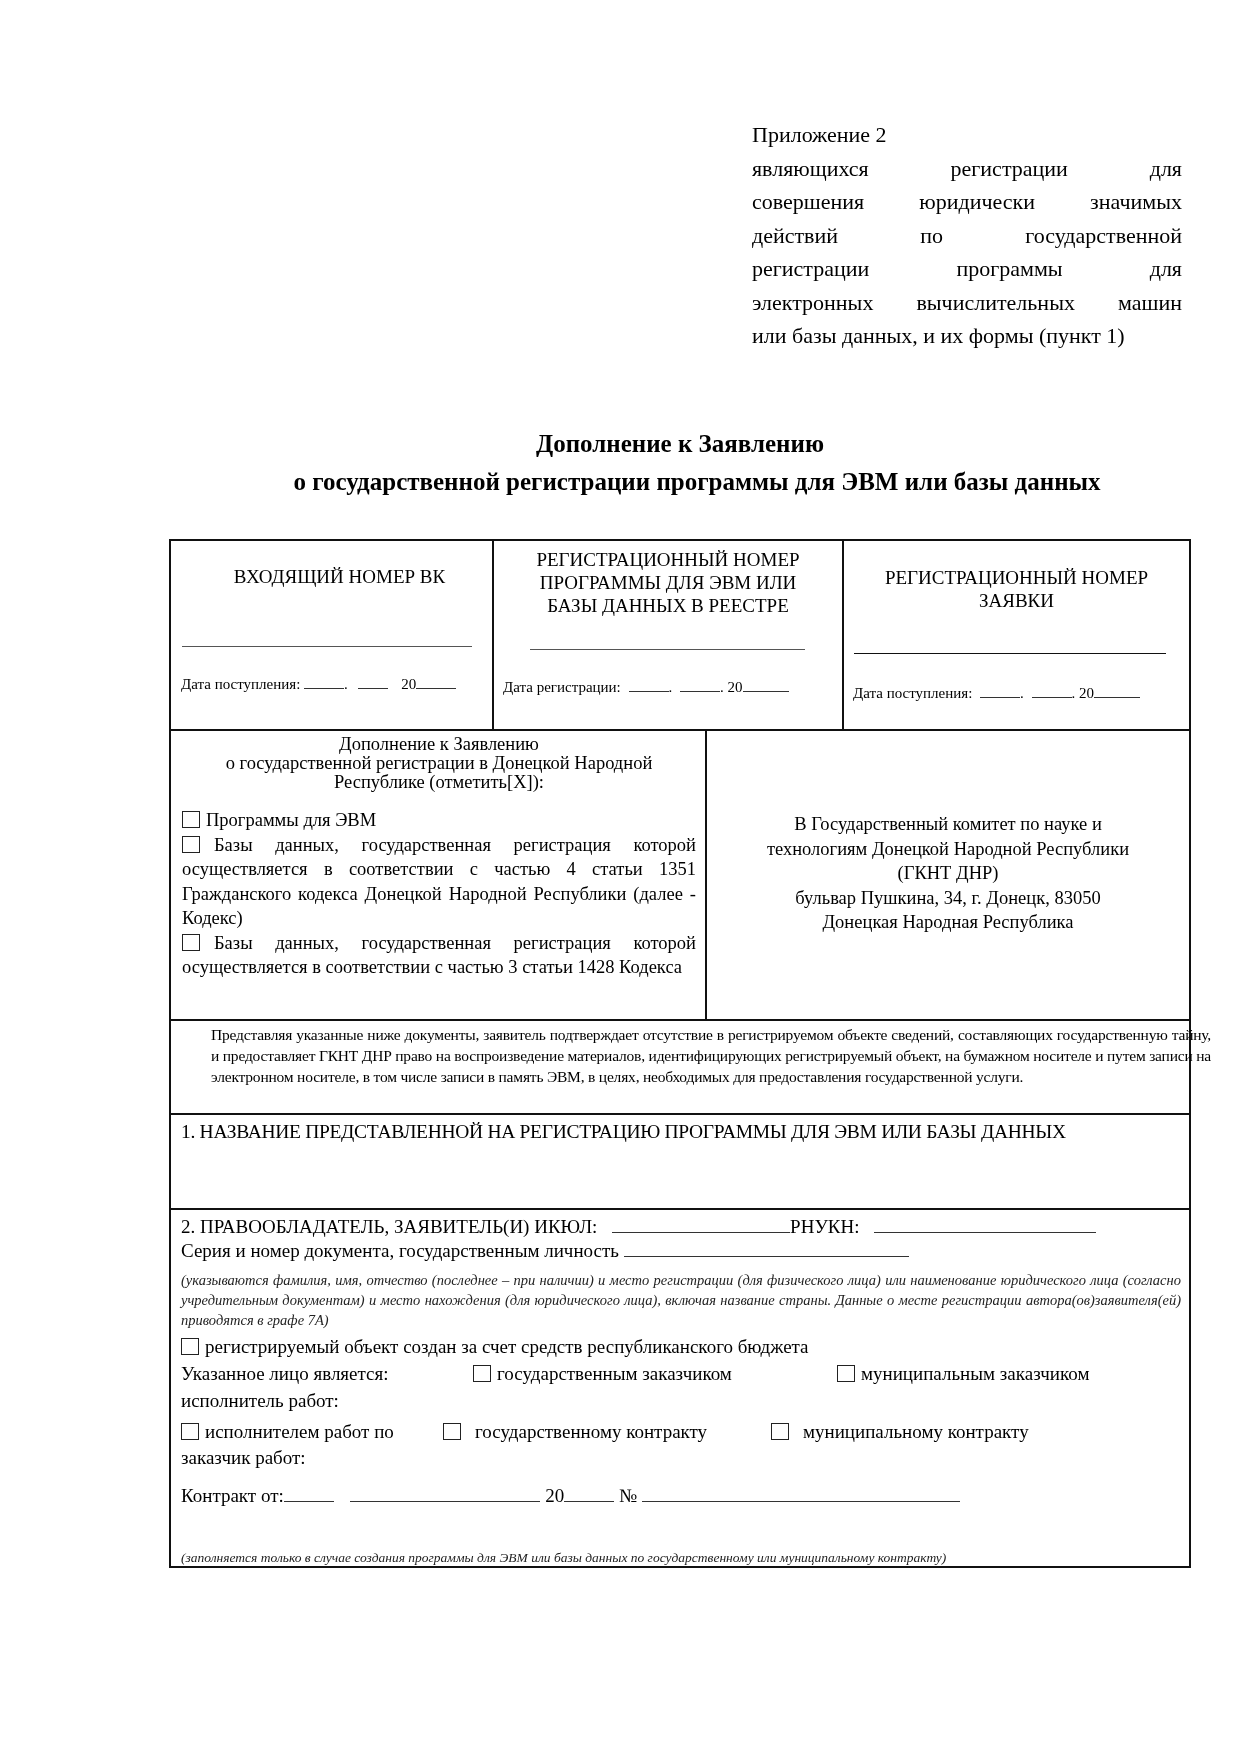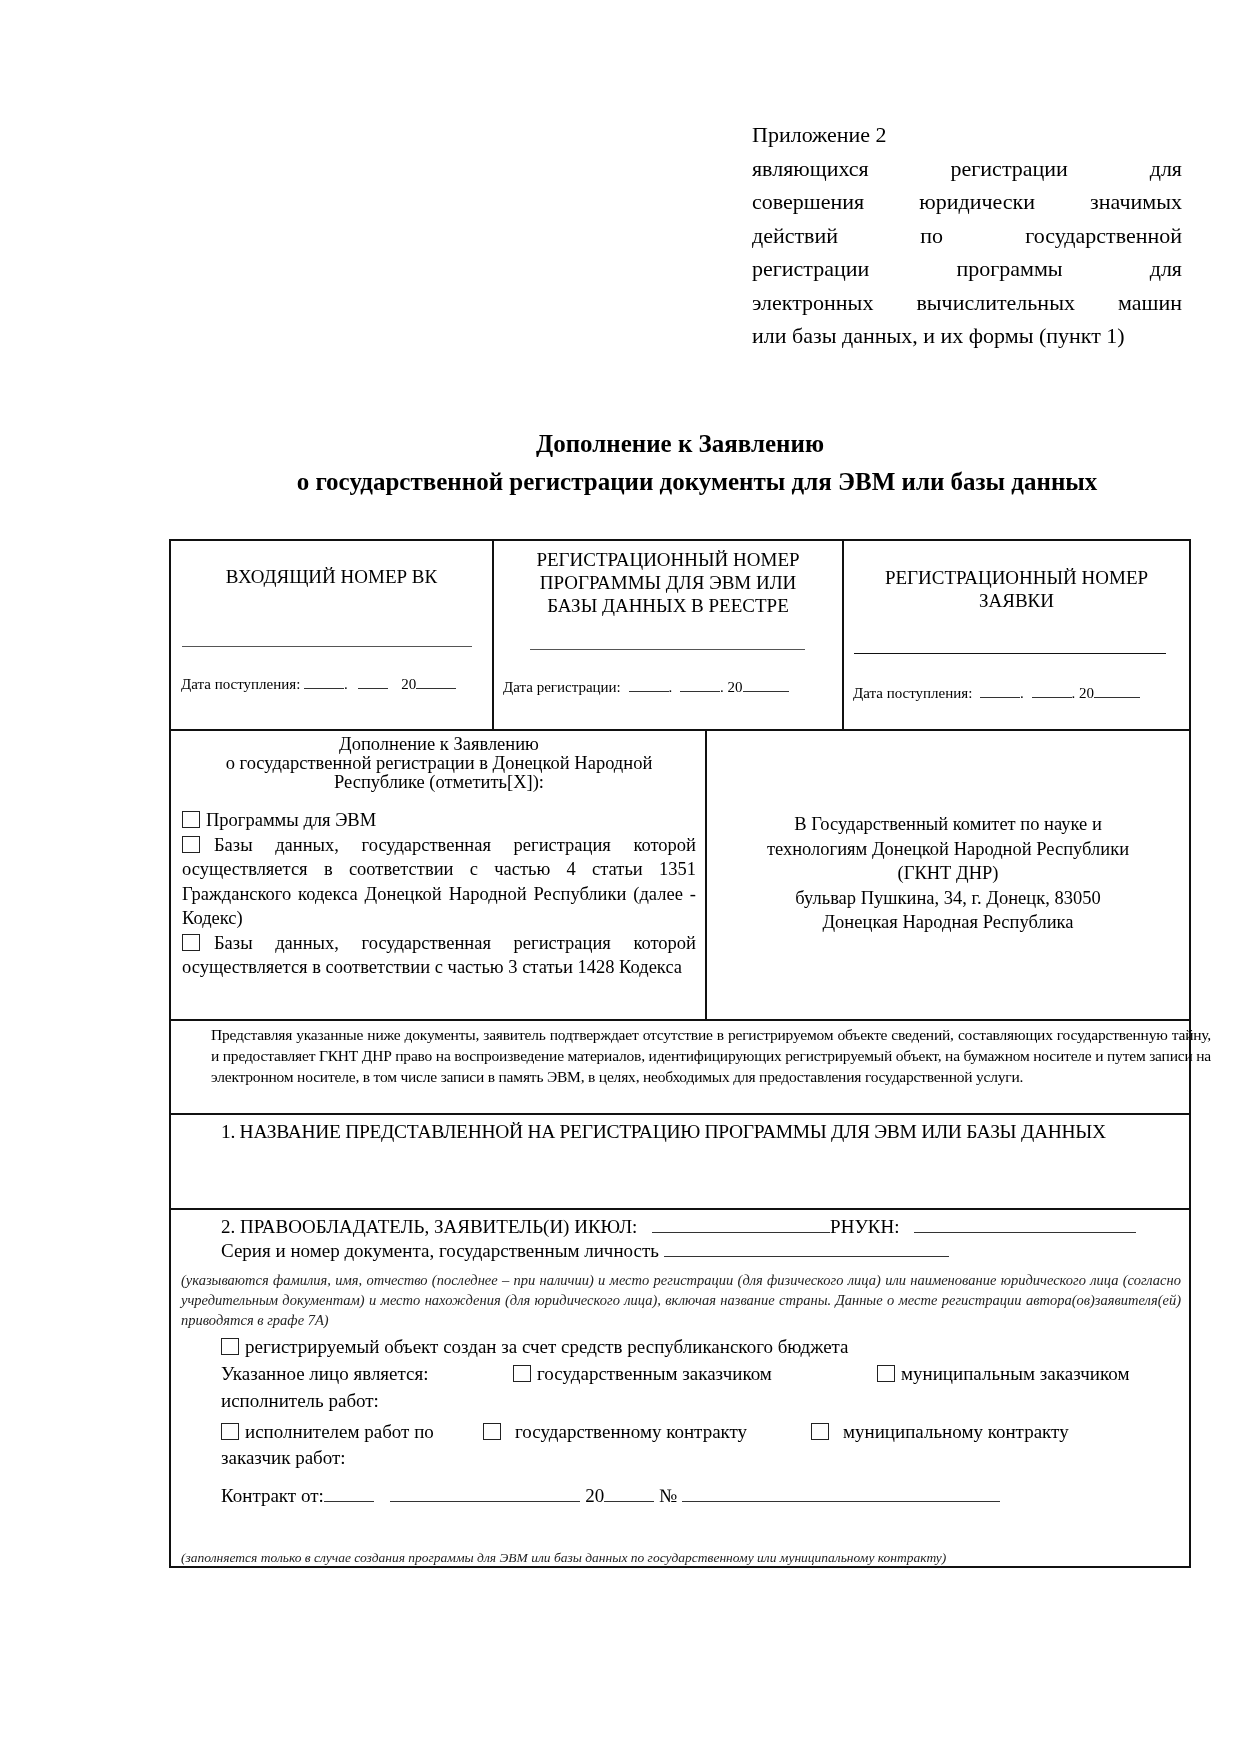--- a/index.html
+++ b/index.html
@@ -25,55 +25,55 @@
   .caps { font-size: 19px; line-height: 23px; text-align: center; text-transform: uppercase; }
   .small { font-size: 15px; }
   .blank { display: inline-block; border-bottom: 1px solid #333; height: 14px; vertical-align: baseline; }
 
   .cell-text { position: absolute; }
   .para { font-size: 18.5px; line-height: 24.5px; }
   .just { text-align: justify; }
   .cb { display: inline-block; width: 18px; height: 17px; border: 1.5px solid #222; vertical-align: -2px; box-sizing: border-box; margin-right: 6px; }
   .notice { font-size: 15.5px; line-height: 21px; text-align: justify; font-family: "Liberation Serif", serif; letter-spacing: -0.2px; margin-left: 30px; }
   .italic-note { font-style: italic; font-size: 14.5px; line-height: 20px; text-align: justify; color: #222; }
-  .row-text { font-size: 19px; line-height: 27px; white-space: nowrap; margin-left: 40px; }
+  .row-text { font-size: 19px; line-height: 27px; white-space: nowrap; }
 </style>
 </head>
 <body>
 
 <div id="appendix" class="abs">
   <span class="line first">Приложение 2</span>
   <span class="line">являющихся регистрации для</span>
   <span class="line">совершения юридически значимых</span>
   <span class="line">действий по государственной</span>
   <span class="line">регистрации программы для</span>
   <span class="line">электронных вычислительных машин</span>
   <span class="line last">или базы данных, и их формы (пункт 1)</span>
 </div>
 
 <div id="title" class="abs">
   <div>Дополнение к Заявлению</div>
-  <div class="t2">о государственной регистрации документы для ЭВМ или базы данных</div>
+  <div class="t2">о государственной регистрации программы для ЭВМ или базы данных</div>
 </div>
 
 <div>
   <div class="hline" style="left:169px; top:539px; width:1022px;"></div>
   <div class="hline" style="left:169px; top:729px; width:1022px;"></div>
   <div class="hline" style="left:169px; top:1019px; width:1022px;"></div>
   <div class="hline" style="left:169px; top:1113px; width:1022px;"></div>
   <div class="hline" style="left:169px; top:1208px; width:1022px;"></div>
   <div class="hline" style="left:169px; top:1566px; width:1022px;"></div>
   <div class="vline" style="left:169px; top:539px; height:1029px;"></div>
   <div class="vline" style="left:1189px; top:539px; height:1029px;"></div>
   <div class="vline" style="left:492px; top:539px; height:191px;"></div>
   <div class="vline" style="left:842px; top:539px; height:191px;"></div>
   <div class="vline" style="left:705px; top:729px; height:291px;"></div>
 </div>
 
-<div class="cell-text caps" style="left:171px; top:565px; width:321px;">ВХОДЯЩИЙ НОМЕР ВК</div>
+<div class="cell-text caps" style="left:171px; top:565px; width:321px;padding-left:8px;">ВХОДЯЩИЙ НОМЕР ВК</div>
 <div class="uline" style="left:182px; top:646px; width:290px;"></div>
 <div class="cell-text small" style="left:181px; top:674px; width:310px; white-space:nowrap;">
   <span>Дата поступления:</span>
   <span class="blank" style="width:40px;"></span>.
   <span class="blank" style="width:30px; margin-left:6px;"></span>
   <span style="margin-left:10px;">20</span><span class="blank" style="width:40px;"></span>
 </div>
 
 <div class="cell-text caps" style="left:494px; top:548px; width:348px;">
   <div>РЕГИСТРАЦИОННЫЙ НОМЕР</div>

